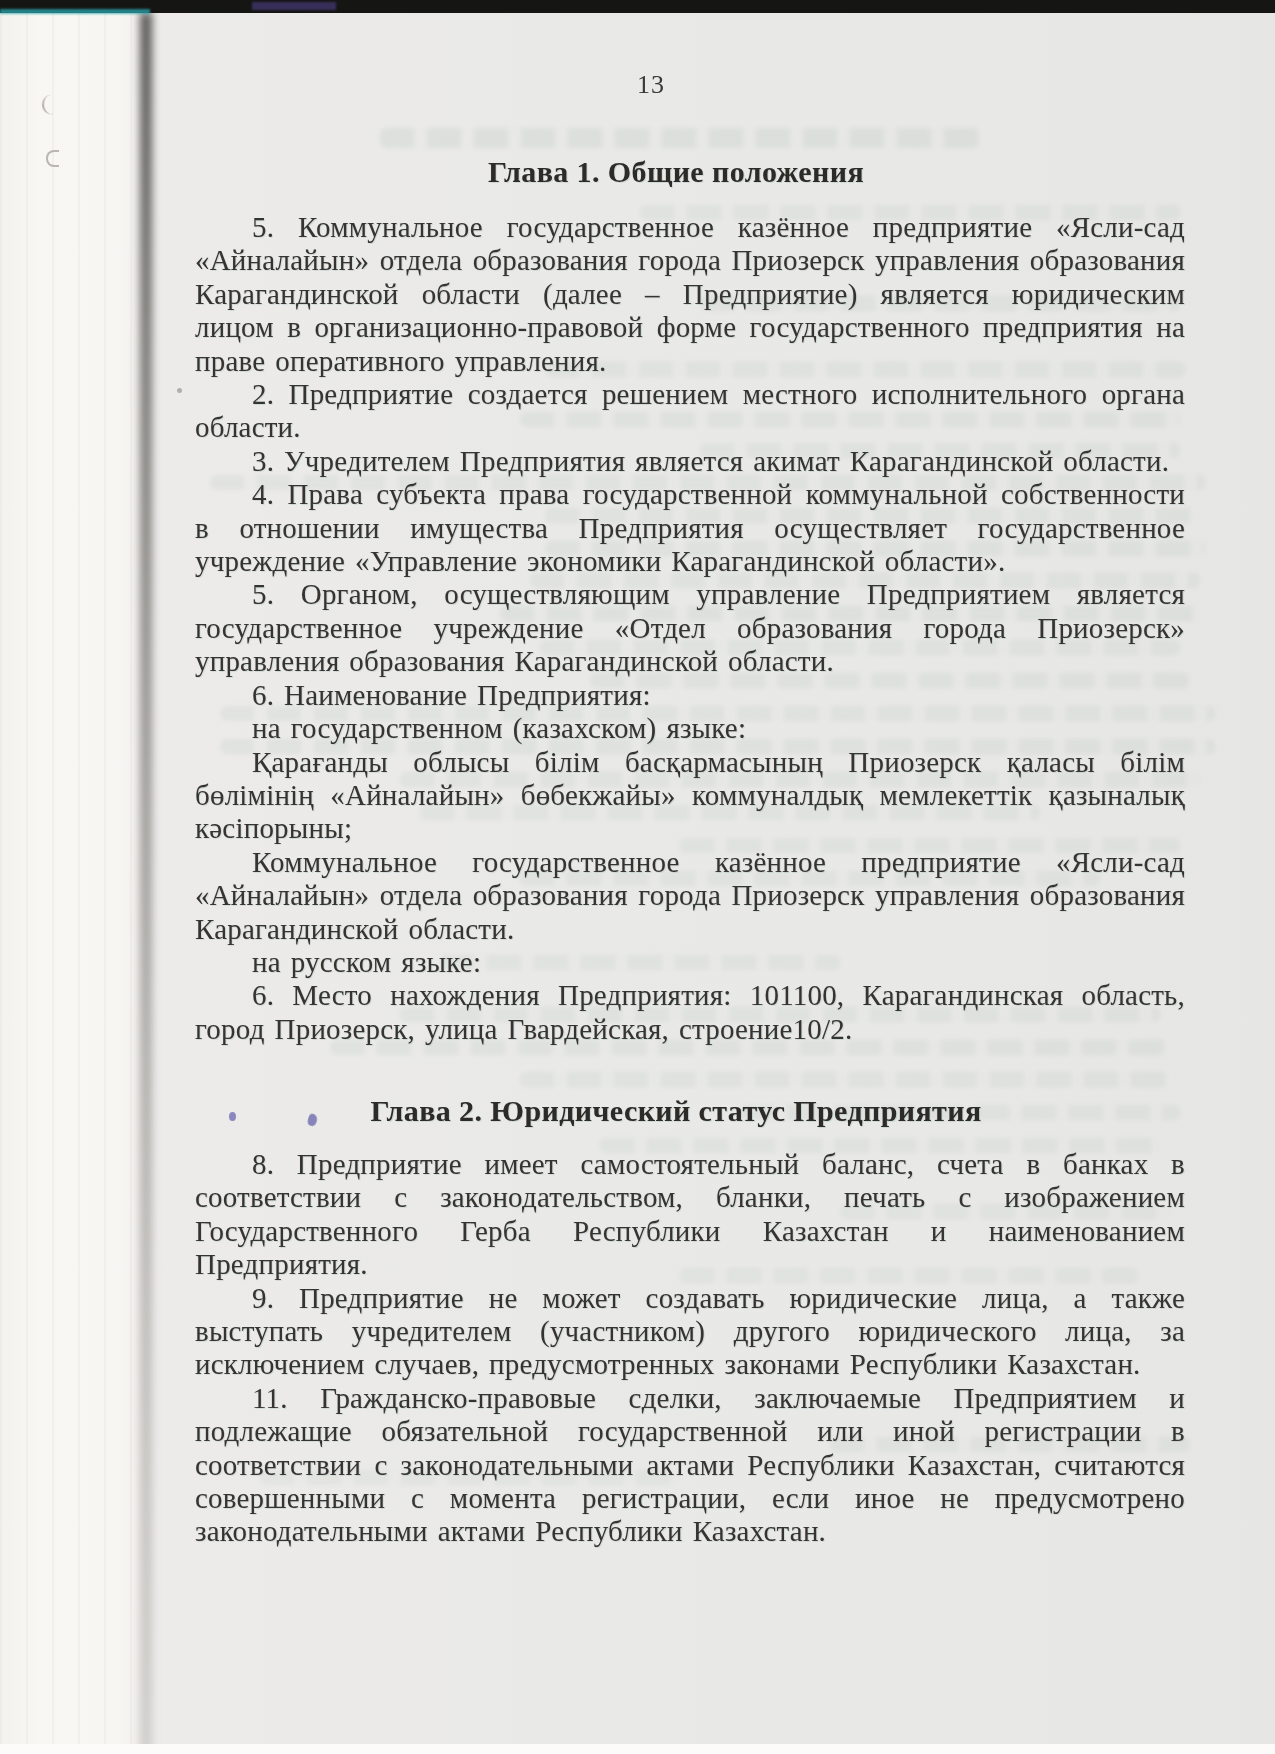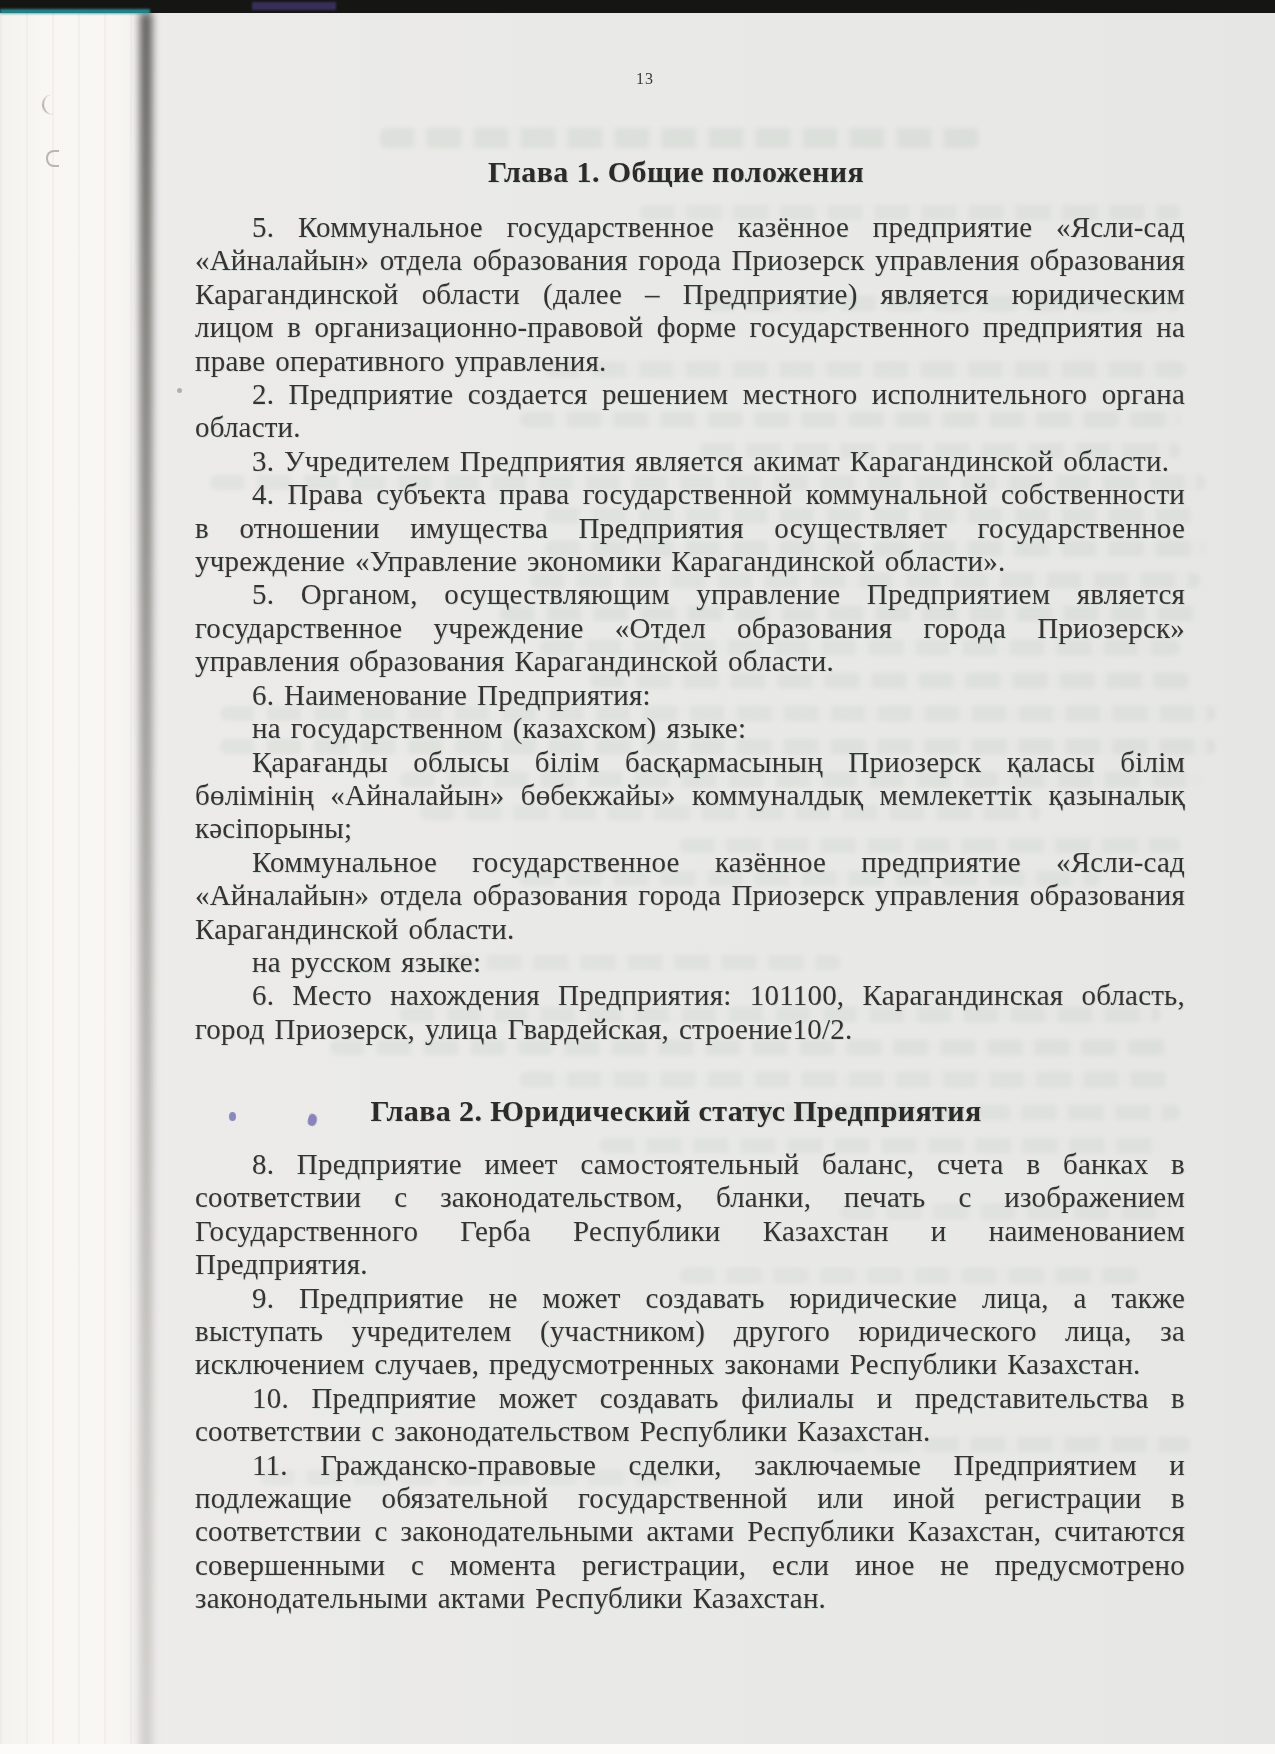--- a/index.html
+++ b/index.html
@@ -20,22 +20,22 @@
   .top-edge{position:absolute;left:0;top:0;width:1275px;height:13px;background:#151514;}
   .teal-line{position:absolute;left:0;top:9px;width:150px;height:5px;background:#2ba8b0;opacity:.75;filter:blur(1px);}
   .violet-seg{position:absolute;left:252px;top:2px;width:84px;height:8px;background:#5a4aa0;opacity:.5;filter:blur(1px);}
   .bottom-edge{position:absolute;left:0;top:1744px;width:1275px;height:10px;background:#fcfbf9;}
 
   
   .bleed-layer{position:absolute;left:0;top:0;width:1275px;height:1754px;pointer-events:none;}
   .bleed{position:absolute;height:15px;border-radius:7px;filter:blur(2.3px);
         background:repeating-linear-gradient(90deg, rgba(108,142,118,0.60) 0 34px, rgba(108,142,118,0.06) 34px 47px);}
 
-  .page-number{position:absolute;left:150px;top:70px;width:990px;text-align:center;
-        font-size:16px;letter-spacing:1px;color:#3a3935;}
+  .page-number{position:absolute;left:156px;top:70px;width:990px;text-align:center;
+        font-size:26px;letter-spacing:1px;color:#3a3935;}
   .chapter-title{position:absolute;left:165px;width:990px;margin:16px;text-align:center;
         font-size:30px;font-weight:bold;color:#2c2b27;letter-spacing:.4px;
         text-shadow:1px .5px 0 rgba(40,110,130,.14), -0.5px 0 0 rgba(150,60,80,.08);}
   .t1{top:139px;}
   .t2{top:1078px;}
   .body{position:absolute;left:195px;width:990px;font-size:29px;line-height:33.4px;
         text-align:justify;text-justify:inter-word;word-spacing:2.5px;letter-spacing:.2px;
         color:#353430;
         text-shadow:1px .5px 0 rgba(40,115,135,.13), -0.6px 0 0 rgba(150,60,80,.08);}
   .b1{top:211px;}
@@ -106,21 +106,20 @@
       <p>Қарағанды облысы білім басқармасының Приозерск қаласы білім бөлімінің «Айналайын» бөбекжайы» коммуналдық мемлекеттік қазыналық кәсіпорыны;</p>
       <p>Коммунальное государственное казённое предприятие «Ясли-сад «Айналайын» отдела образования города Приозерск управления образования Карагандинской области.</p>
       <p>на русском языке:</p>
       <p>6. Место нахождения Предприятия: 101100, Карагандинская область, город Приозерск, улица Гвардейская, строение10/2.</p>
     </div>
 
   <h1 class="chapter-title t2">Глава 2. Юридический статус Предприятия</h1>
   <div class="body b2">
       <p>8. Предприятие имеет самостоятельный баланс, счета в банках в соответствии с законодательством, бланки, печать с изображением Государственного Герба Республики Казахстан и наименованием Предприятия.</p>
       <p>9. Предприятие не может создавать юридические лица, а также выступать учредителем (участником) другого юридического лица, за исключением случаев, предусмотренных законами Республики Казахстан.</p>
-      <p>10. Предприятие может создавать филиалы и представительства в соответствии с законодательством Республики Казахстан.</p>
       <p>11. Гражданско-правовые сделки, заключаемые Предприятием и подлежащие обязательной государственной или иной регистрации в соответствии с законодательными актами Республики Казахстан, считаются совершенными с момента регистрации, если иное не предусмотрено законодательными актами Республики Казахстан.</p>
     </div>
 
   <div class="speck paren-mark"></div>
   <div class="speck hook-mark"></div>
   <div class="speck blue-dot-1"></div>
   <div class="speck blue-dot-2"></div>
   <div class="speck gray-dot"></div>
 
   <div class="top-edge"></div>

